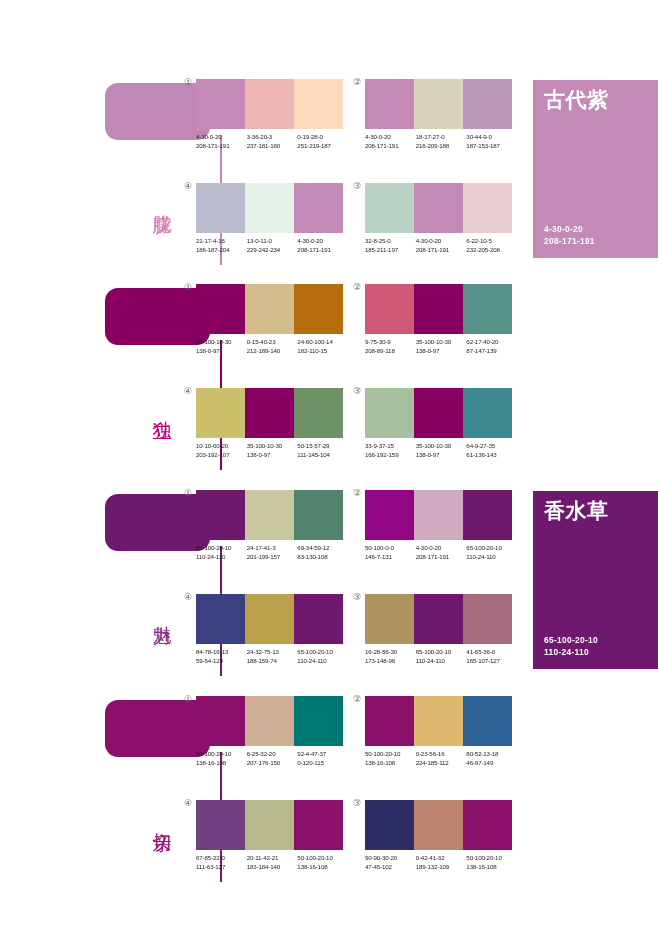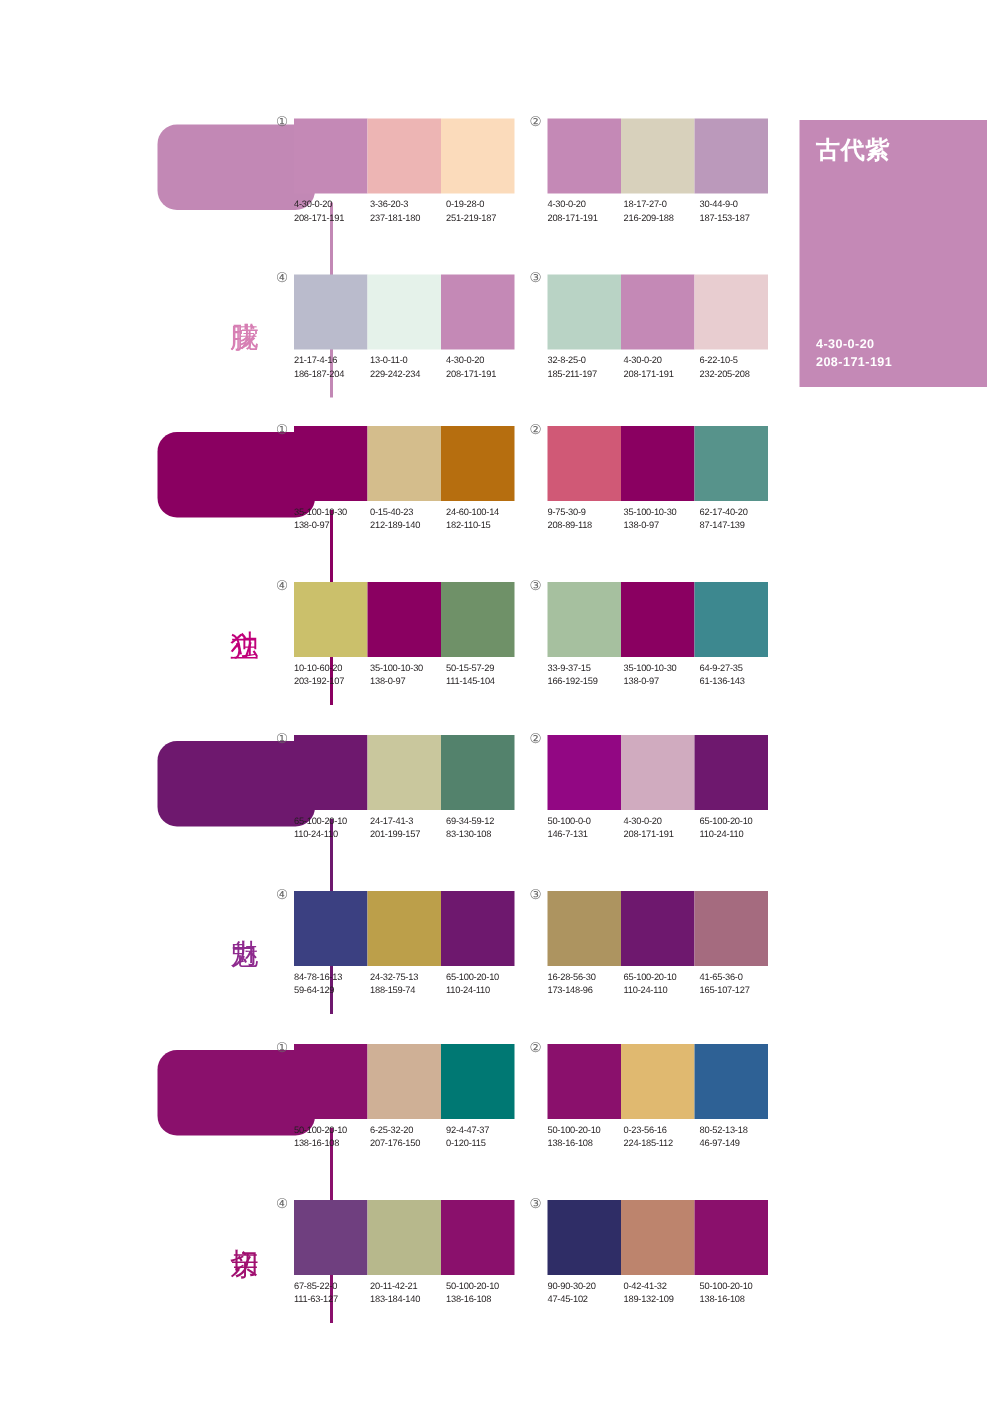--- a/index.html
+++ b/index.html
@@ -113,21 +113,21 @@
     position: absolute;
     left: 533px;
     top: 5px;
     width: 125px;
     height: 178px;
   }
   .feature-title {
     position: absolute;
     left: 11px;
     top: 9px;
-    font-size: 16px;
+    font-size: 21px;
     line-height: 22px;
     color: #ffffff;
     font-weight: 700;
     font-family: "DejaVu Sans", "Liberation Sans", sans-serif;
     letter-spacing: 0.5px;
   }
   .feature-codes {
     position: absolute;
     left: 11px;
     bottom: 11px;
@@ -428,20 +428,27 @@
           <div class="code-cell">
             <span class="code-cmyk">65-100-20-10</span>
             <span class="code-rgb">110-24-110</span>
           </div>
           <div class="code-cell">
             <span class="code-cmyk">41-65-36-0</span>
             <span class="code-rgb">165-107-127</span>
           </div>
         </div>
       </div>
+      <div class="feature" style="background: rgb(110, 24, 110);">
+        <div class="feature-title">香水草</div>
+        <div class="feature-codes">
+          <span>65-100-20-10</span>
+          <span>110-24-110</span>
+        </div>
+      </div>
     </div>
     <div class="section" style="top: 692px;">
       <div class="left-col">
         <div class="chip" style="background: rgb(138, 16, 108);"></div>
         <div class="rule" style="background: rgb(138, 16, 108);"></div>
         <div class="cn-vertical" style="color: rgb(160, 16, 112);">亲切</div>
       </div>
       <div class="group g1">
         <div class="grp-num">①</div>
         <div class="swatch-row">

